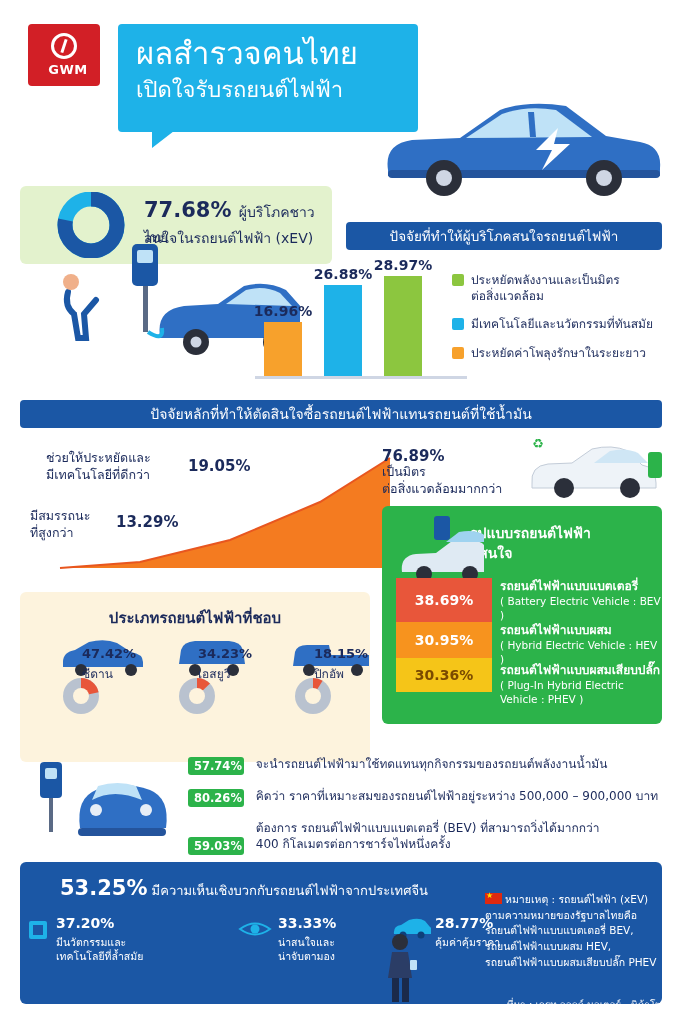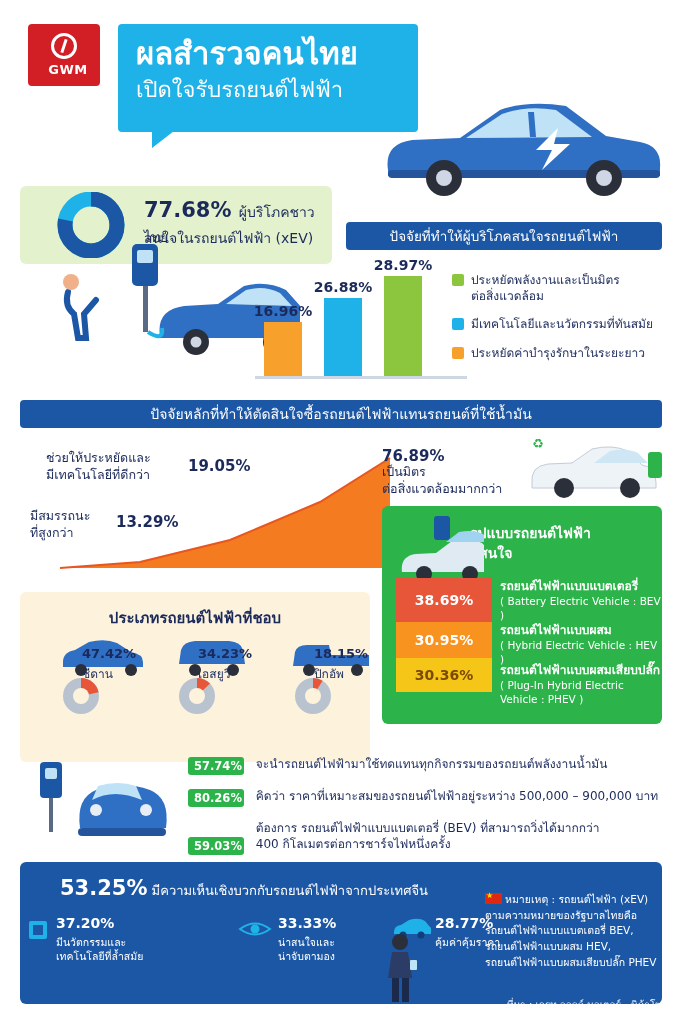--- a/index.html
+++ b/index.html
@@ -31,21 +31,21 @@
   .title-banner {
     position: absolute; left: 118px; top: 24px; width: 300px; height: 108px;
     background: #1eb2e8; border-radius: 4px;
     color: #fff; padding: 10px 16px 0 18px;
   }
   .title-banner:after {
     content: ""; position: absolute; left: 34px; bottom: -16px;
     border-left: 0 solid transparent; border-right: 22px solid transparent;
     border-top: 17px solid #1eb2e8;
   }
-  .title-1 { font-size: 31px; font-weight: bold; line-height: 1.25; }
+  .title-1 { font-size: 31px; font-weight: normal; line-height: 1.25; }
   .title-2 { font-size: 22px; line-height: 1.5; }
 
   
   .hero-car { position: absolute; right: 14px; top: 92px; width: 300px; height: 110px; }
 
   
   .donut-card {
     position: absolute; left: 20px; top: 186px; width: 312px; height: 78px;
     background: #e3f2cd; border-radius: 6px;
   }
@@ -183,42 +183,42 @@
       <circle cx="236" cy="114" r="5.5" fill="#cfd6e4"></circle>
     <path d="M108 104 q16 10 14 -4" stroke="#1eb2e8" stroke-width="4" fill="none"></path>
   </svg>
 
   <div class="blue-bar-title">ปัจจัยที่ทำให้ผู้บริโภคสนใจรถยนต์ไฟฟ้า</div>
 
   <div class="barchart">
     <div class="bar" style="left:0;height:56px;background:#f7a12c">
       <span class="lbl">16.96%</span>
     </div>
-    <div class="bar" style="left:60px;height:80px;background:#1eb2e8">
+    <div class="bar" style="left:60px;height:93px;background:#1eb2e8">
       <span class="lbl">26.88%</span>
     </div>
     <div class="bar" style="left:120px;height:102px;background:#8cc63f">
       <span class="lbl">28.97%</span>
     </div>
   </div>
   <div class="bar-base"></div>
 
   <div class="legend">
     <div class="legend-row">
       <span class="legend-sq" style="background:#8cc63f"></span>
       <span class="txt" style="white-space:pre-line">ประหยัดพลังงานและเป็นมิตร
 ต่อสิ่งแวดล้อม</span>
     </div>
     <div class="legend-row">
       <span class="legend-sq" style="background:#1eb2e8"></span>
       <span class="txt">มีเทคโนโลยีและนวัตกรรมที่ทันสมัย</span>
     </div>
     <div class="legend-row">
       <span class="legend-sq" style="background:#f7a12c"></span>
-      <span class="txt">ประหยัดค่าบำรุงรักษาในระยะยาว</span>
+      <span class="txt">ประหยัดค่าโพลุงรักษาในระยะยาว</span>
     </div>
   </div>
 
   <div class="blue-bar-title2">ปัจจัยหลักที่ทำให้ตัดสินใจซื้อรถยนต์ไฟฟ้าแทนรถยนต์ที่ใช้น้ำมัน</div>
 
   <svg class="area-wrap" viewBox="0 0 400 150">
     <path d="M40 132 L120 126 L210 104 L300 66 L370 22 L370 132 Z" fill="#f47b20"></path>
     <polyline points="40,132 120,126 210,104 300,66 370,22" fill="none" stroke="#e8561f" stroke-width="2"></polyline>
   </svg>
 

